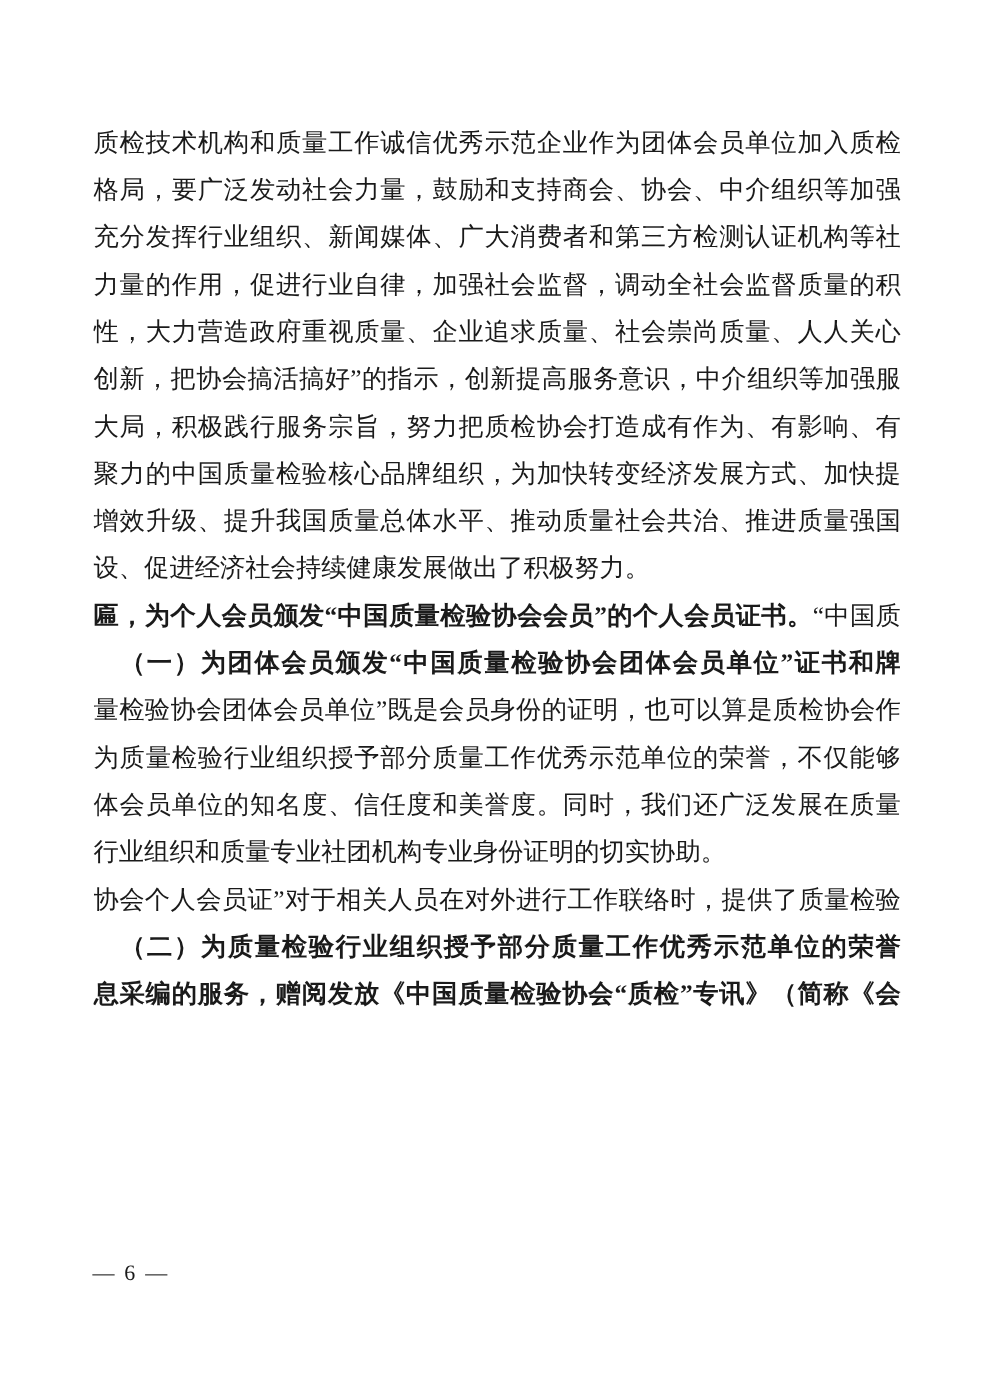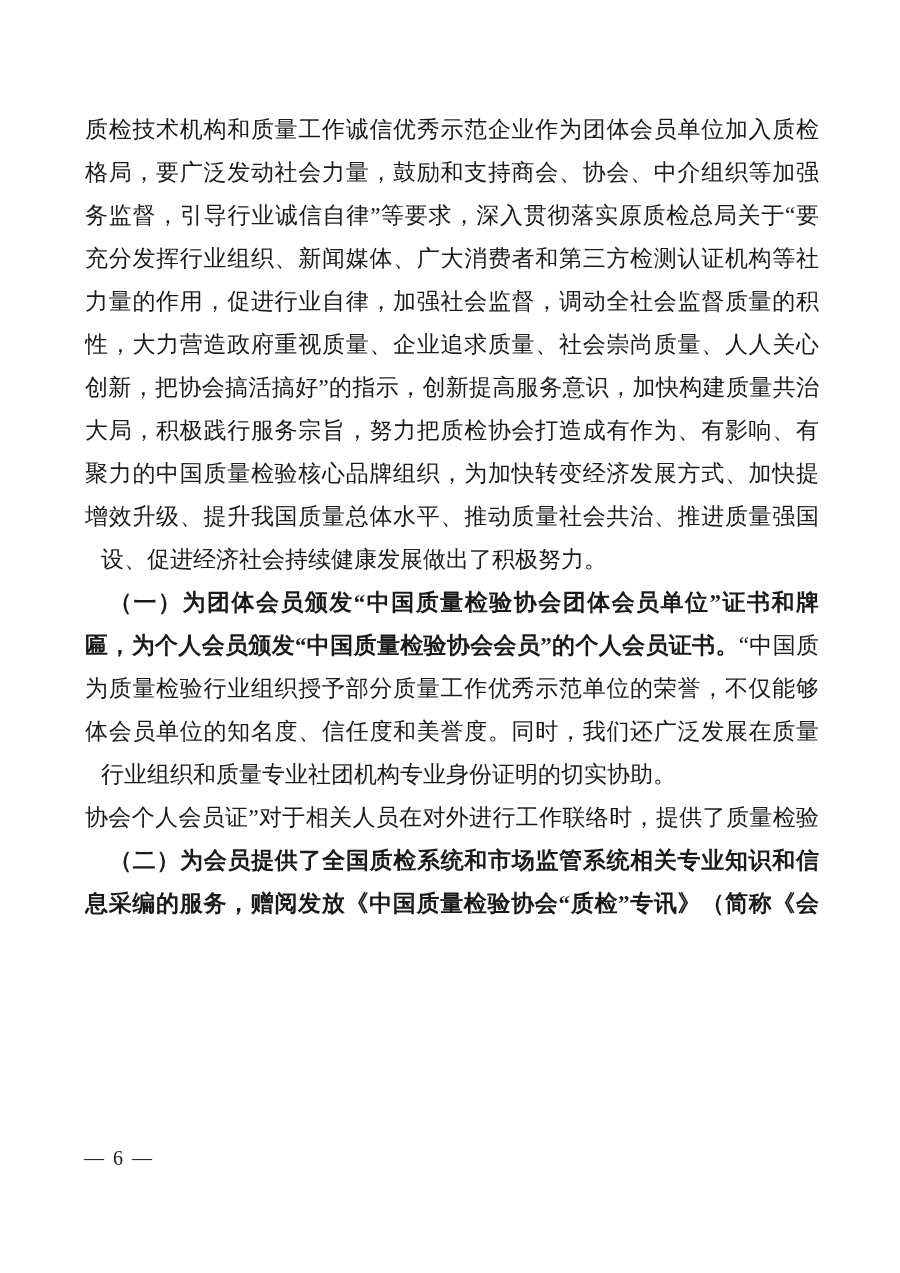--- a/index.html
+++ b/index.html
@@ -28,21 +28,20 @@
     line-height: 43px;
     font-size: 23px;
     text-align: justify;
     text-align-last: justify;
     text-justify: inter-character;
     overflow: hidden;
   }
   .line.end {
     text-align: left;
     text-align-last: left;
-    margin-left: 16px;
   }
   .line.indent {
     padding-left: 24px;
   }
   .bold {
     font-weight: 700;
   }
   .footer {
     position: absolute;
     left: 84px;
@@ -53,32 +52,32 @@
     color: #1a1a1a;
   }
 </style>
 </head>
 <body>
 
 <div class="page">
   <div class="text-block">
     <div class="line"><span>质检技术机构和质量工作诚信优秀示范企业作为团体会员单位加入质检协</span></div>
     <div class="line"><span>格局，要广泛发动社会力量，鼓励和支持商会、协会、中介组织等加强服</span></div>
-    <div class="line"><span>务监督，引导行业诚信自律”等要求，深入贯彻落实原质检总局关于“要</span></div>
     <div class="line"><span>充分发挥行业组织、新闻媒体、广大消费者和第三方检测认证机构等社会</span></div>
     <div class="line"><span>力量的作用，促进行业自律，加强社会监督，调动全社会监督质量的积极</span></div>
     <div class="line"><span>性，大力营造政府重视质量、企业追求质量、社会崇尚质量、人人关心质</span></div>
-    <div class="line"><span>创新，把协会搞活搞好”的指示，创新提高服务意识，加快构建质量共治</span></div>
+    <div class="line"><span>创新，把协会搞活搞好”的指示，创新提高服务意识，中介组织等加强服</span></div>
     <div class="line"><span>大局，积极践行服务宗旨，努力把质检协会打造成有作为、有影响、有凝</span></div>
     <div class="line"><span>聚力的中国质量检验核心品牌组织，为加快转变经济发展方式、加快提质</span></div>
     <div class="line"><span>增效升级、提升我国质量总体水平、推动质量社会共治、推进质量强国建</span></div>
     <div class="line end"><span>设、促进经济社会持续健康发展做出了积极努力。</span></div>
+    <div class="line"><span class="bold">匾，为个人会员颁发“中国质量检验协会会员”的个人会员证书。</span><span>“中国质</span></div>
     <div class="line indent"><span class="bold">（一）为团体会员颁发“中国质量检验协会团体会员单位”证书和牌</span></div>
-    <div class="line"><span class="bold">匾，为个人会员颁发“中国质量检验协会会员”的个人会员证书。</span><span>“中国质</span></div>
+    <div class="line"><span>量检验协会团体会员单位”既是会员身份的证明，也可以算是质检协会作</span></div>
     <div class="line"><span>为质量检验行业组织授予部分质量工作优秀示范单位的荣誉，不仅能够帮</span></div>
     <div class="line"><span>体会员单位的知名度、信任度和美誉度。同时，我们还广泛发展在质量相</span></div>
     <div class="line end"><span>行业组织和质量专业社团机构专业身份证明的切实协助。</span></div>
     <div class="line"><span>协会个人会员证”对于相关人员在对外进行工作联络时，提供了质量检验</span></div>
-    <div class="line indent"><span class="bold">（二）为会员提供了全国质检系统和市场监管系统相关专业知识和信</span></div>
+    <div class="line indent"><span class="bold">（二）为质量检验行业组织授予部分质量工作优秀示范单位的荣誉</span></div>
     <div class="line"><span class="bold">息采编的服务，赠阅发放《中国质量检验协会“质检”专讯》（简称《会员</span></div>
   </div>
   <div class="footer">— 6 —</div>
 </div>
 
 </body></html>

